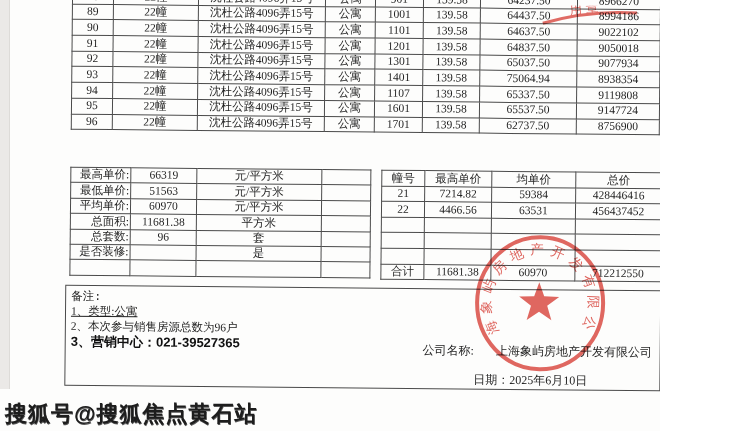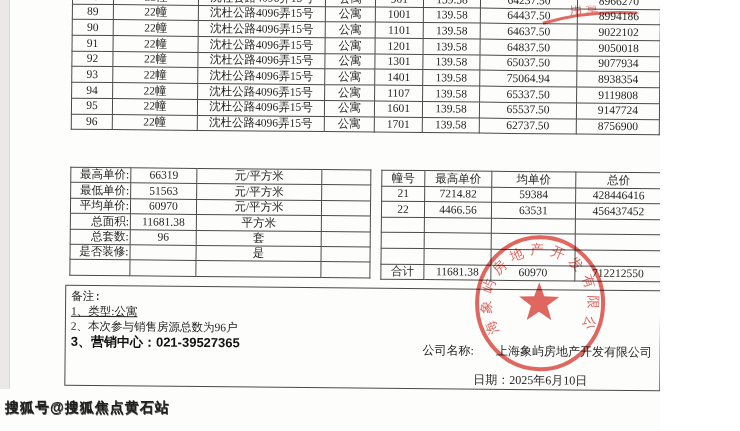--- a/index.html
+++ b/index.html
@@ -47,21 +47,21 @@
   #company-line{position:absolute;left:357px;top:53px;font-size:12px;white-space:nowrap;}
   #company-name{margin-left:22px;}
   #date-line{position:absolute;left:408px;top:82px;font-size:12px;white-space:nowrap;}
   #stamp-svg{
     position:absolute;left:0;top:0;width:740px;height:431px;
     mix-blend-mode:multiply;pointer-events:none;
   }
   #watermark{
     position:absolute;left:5px;top:399px;
     font-family:"Liberation Sans","DejaVu Sans",sans-serif;
-    font-weight:700;font-size:14px;letter-spacing:1px;color:#1d1d1d;
+    font-weight:700;font-size:22px;letter-spacing:1px;color:#1d1d1d;
     text-shadow:0.5px 0.5px 0 #555;
     white-space:nowrap;
   }
 </style>
 </head>
 <body>
 
 <div id="screen">
   <div id="page-edge"></div>
 

